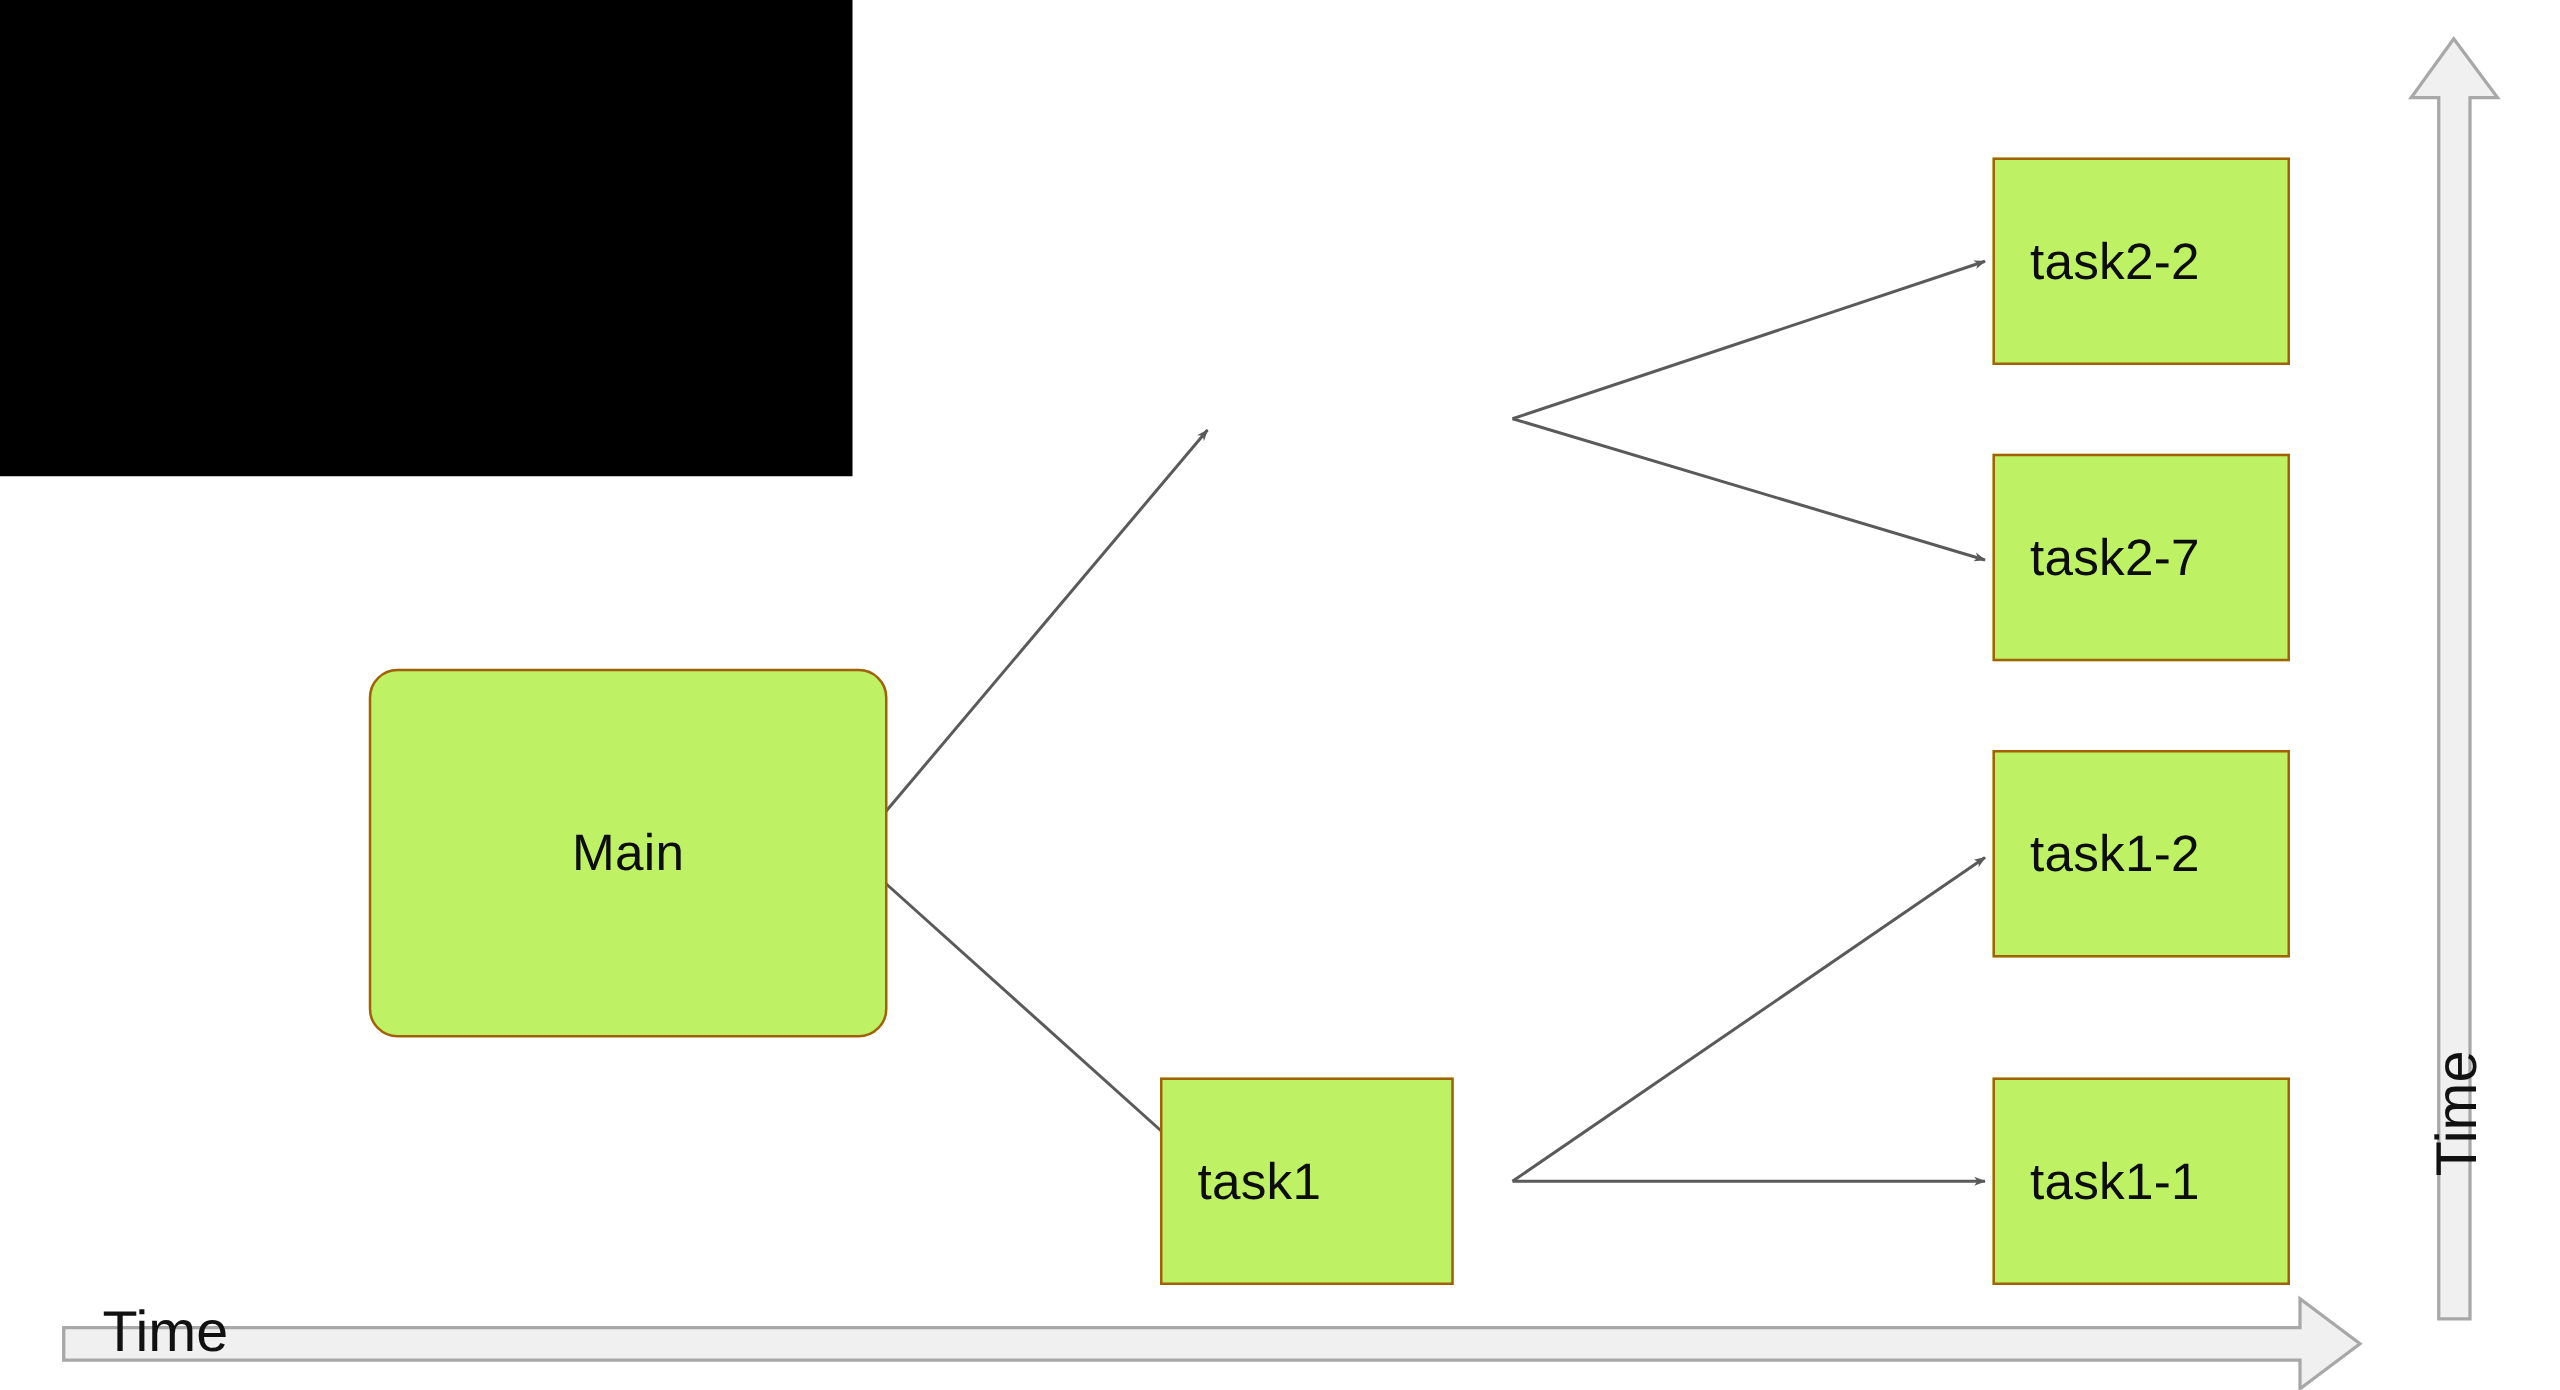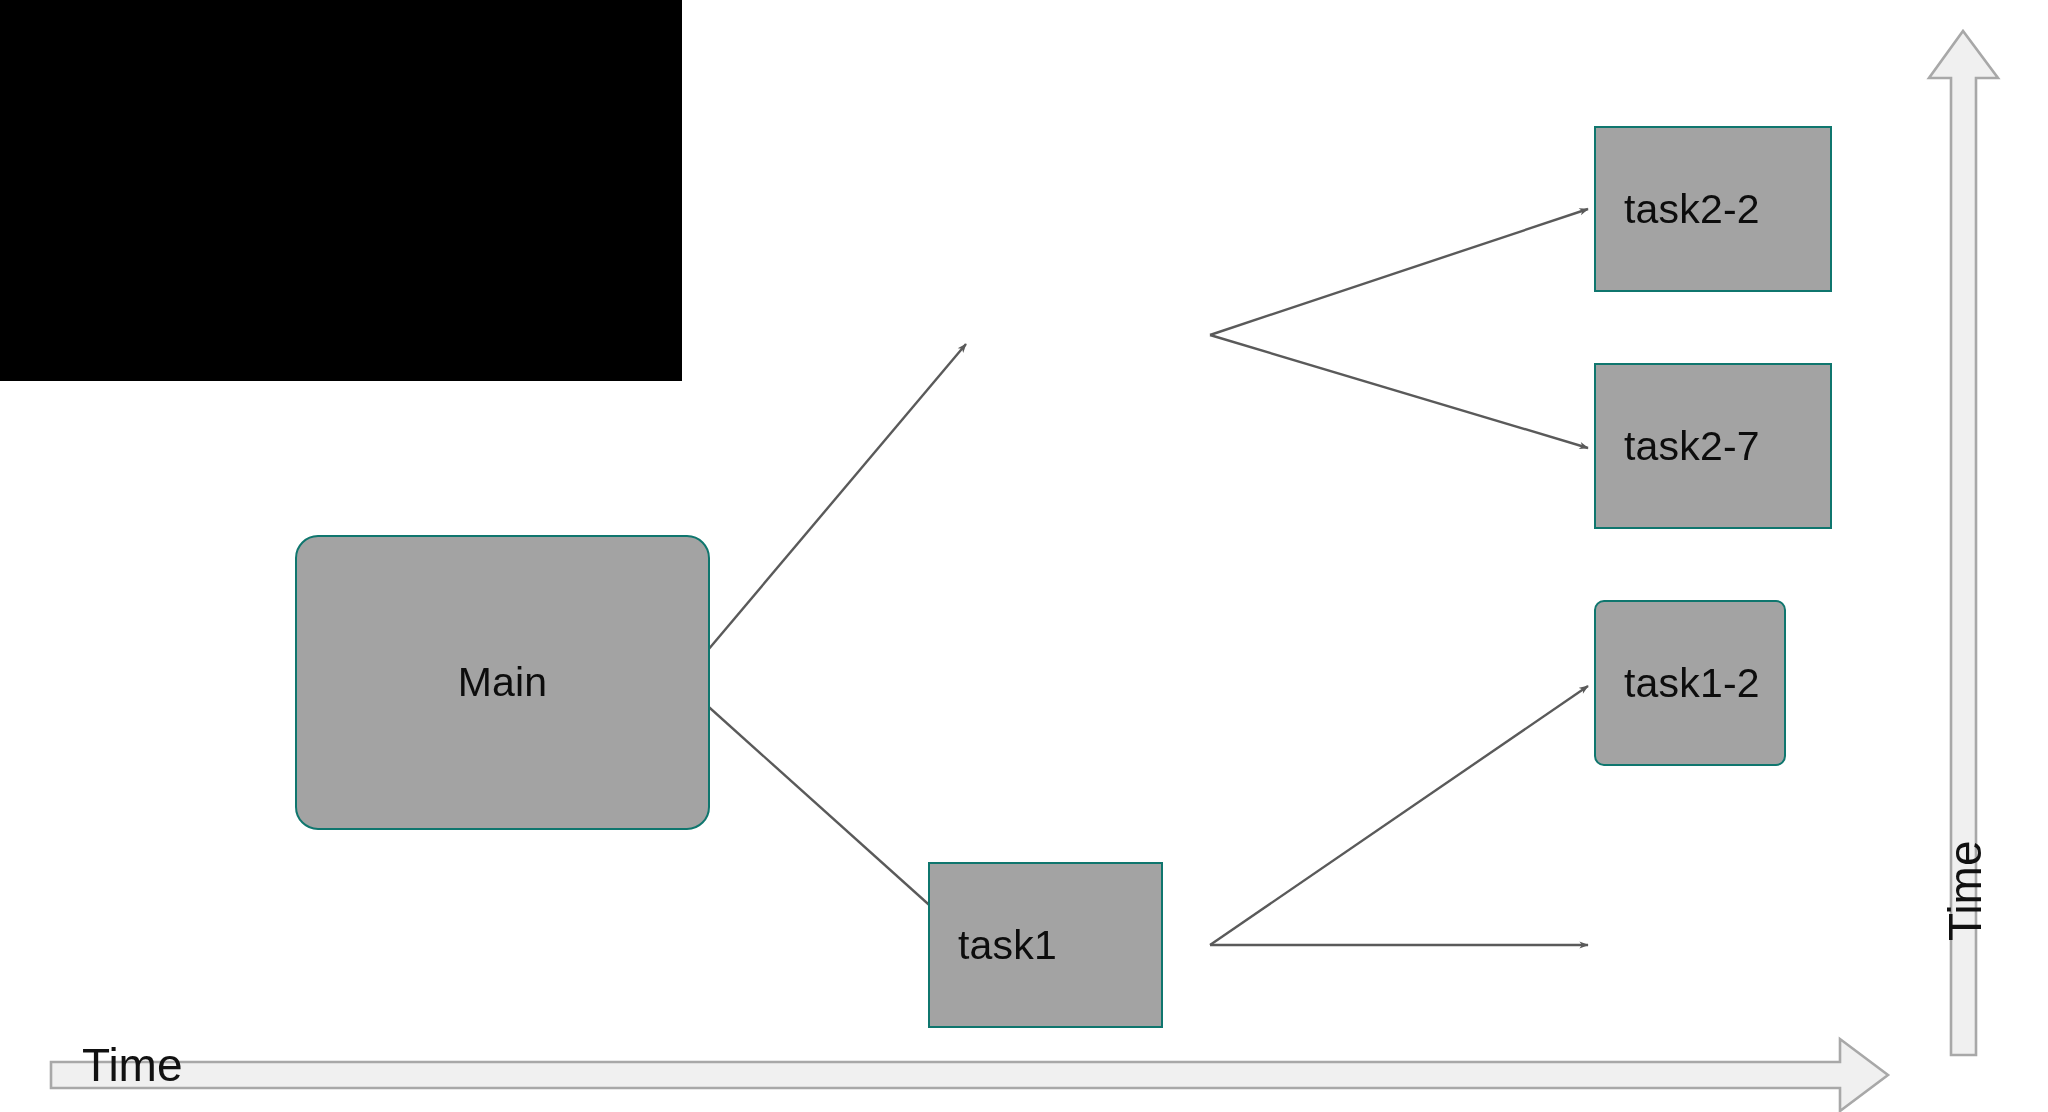--- a/index.html
+++ b/index.html
@@ -20,22 +20,22 @@
   #diagram-svg {
     position: absolute;
     left: 0;
     top: 0;
     width: 2048px;
     height: 1112px;
   }
   .node-box {
     position: absolute;
     box-sizing: border-box;
-    background: #a3a3a3;
-    border: 2px solid #0f766e;
+    background: #bef264;
+    border: 2px solid #a16207;
     display: flex;
     align-items: center;
     justify-content: center;
   }
   .node-label {
     font-family: "Liberation Sans", sans-serif;
     font-size: 41px;
     color: #0d0d0d;
     line-height: 1;
     white-space: nowrap;
@@ -101,24 +101,27 @@
   </div>
 
   <div class="node-box" style="left:1594px; top:126px; width:238px; height:166px;">
     <span class="node-label left-aligned">task2-2</span>
   </div>
 
   <div class="node-box" style="left:1594px; top:363px; width:238px; height:166px;">
     <span class="node-label left-aligned">task2-7</span>
   </div>
 
-  <div class="node-box" style="left:1594px; top:600px; width:192px; height:166px;border-radius:10px;">
+  <div class="node-box" style="left:1594px; top:600px; width:238px; height:166px;">
     <span class="node-label left-aligned">task1-2</span>
   </div>
 
+  <div class="node-box" style="left:1594px; top:862px; width:238px; height:166px;">
+    <span class="node-label left-aligned">task1-1</span>
+  </div>
 
   <div class="axis-label" style="left:82px; top:1042px;">Time</div>
 
   <div class="axis-label axis-label-vertical" style="left:1988px; top:895px;">Time</div>
 
   <div class="redaction-block" style="left:0px; top:0px; width:682px; height:381px;"></div>
 
 </div>
 
 </body></html>

